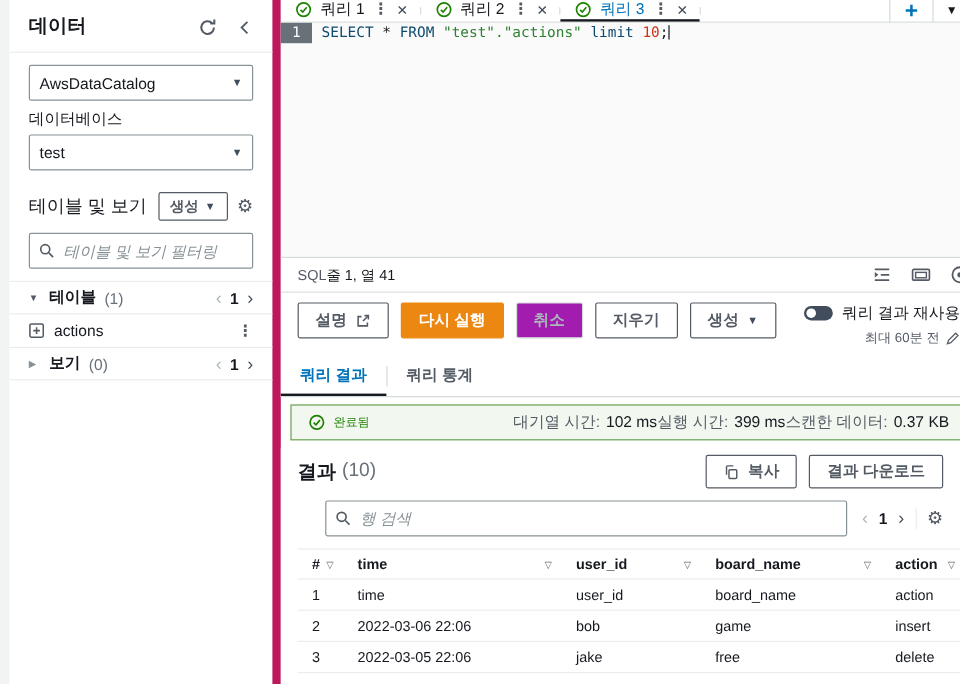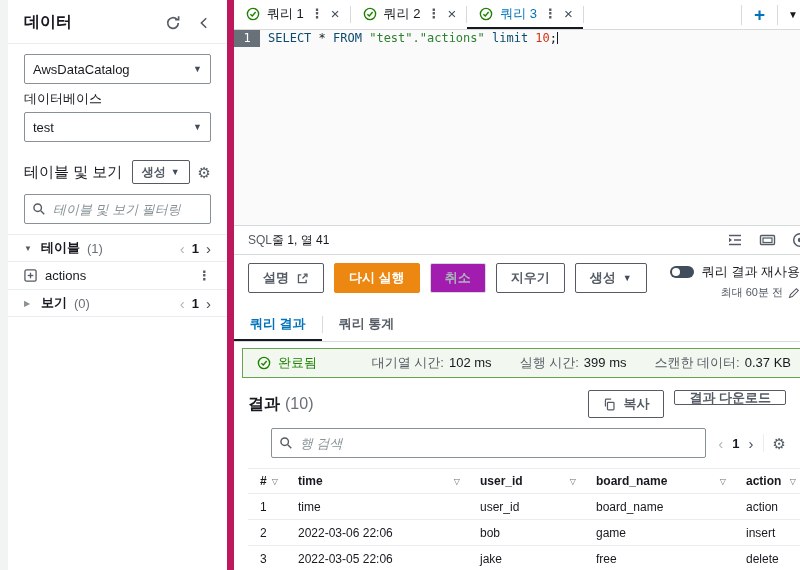--- a/index.html
+++ b/index.html
@@ -44,21 +44,21 @@
   .pg-num { font-weight:700; }
   .pg-next { color:#414d5c; font-size:15px; line-height:1; }
   .table-item { display:flex; align-items:center; height:28px; padding:0 16px; border-top:1px solid #eaeded; gap:8px; }
   .table-item .name { font-size:13px; flex:1; }
   .dots { color:#545b64; font-size:13px; font-weight:700; letter-spacing:0; }
   .sb-bottom-line { border-top:1px solid #eaeded; }
 
   
   .main { flex:1; min-width:0; display:flex; flex-direction:column; }
 
-  .tabbar { height:30px; flex:none; display:flex; align-items:stretch; border-bottom:1px solid #d5dbdb; background:#fff; }
+  .tabbar { height:19px; flex:none; display:flex; align-items:stretch; border-bottom:1px solid #d5dbdb; background:#fff; }
   .qtab { display:flex; align-items:center; gap:7px; padding:0 10px 0 12px; border-bottom:2px solid transparent; cursor:pointer; }
   .qtab .label { font-size:13px; color:#16191f; }
   .qtab.active { border-bottom-color:#16191f; }
   .qtab.active .label { color:#0073bb; }
   .tab-div { width:1px; background:#d5dbdb; margin:6px 0; }
   .tab-x { color:#414d5c; font-size:15px; line-height:1; cursor:pointer; }
   .tabbar-right { margin-left:auto; display:flex; align-items:center; margin-right:-8px; }
   .plus-btn { color:#0073bb; font-size:19px; font-weight:700; padding:0 12px; cursor:pointer; line-height:1; }
   .tab-menu-caret { font-size:10px; color:#16191f; padding:0 10px; cursor:pointer; }
 
@@ -91,22 +91,22 @@
   .reuse-sub { margin-top:4px; font-size:11px; color:#545b64; display:flex; align-items:center; gap:5px; justify-content:flex-end; }
 
   .result-tabs { height:34px; flex:none; display:flex; align-items:stretch; border-bottom:1px solid #d5dbdb; background:#fff; }
   .rtab { display:flex; align-items:center; padding:0 16px; font-size:13px; font-weight:700; color:#545b64;
           border-bottom:2px solid transparent; cursor:pointer; }
   .rtab.active { color:#0073bb; border-bottom-color:#16191f; }
   .rtab-div { width:1px; background:#d5dbdb; margin:8px 0; }
 
   .banner { flex:none; margin:6px 8px 6px 8px; margin-right:-6px; background:#f2f8f0; border:1px solid #67a353;
             display:flex; align-items:center; padding:5px 14px; gap:10px; }
-  .banner-status { display:flex; align-items:center; gap:7px; color:#1d8102; font-size:13px; }
-  .banner-stats { margin-left:auto; display:flex; align-items:flex-start; gap:28px; white-space:nowrap; }
+  .banner-status { display:flex; align-items:center; gap:7px; color:#1d8102; font-size:10px; }
+  .banner-stats { margin-left:auto; display:flex; align-items:flex-start; white-space:nowrap; }
   .stat { font-size:13px; color:#545b64; }
   .stat b { color:#16191f; font-weight:400; margin-left:5px; }
 
   .results { flex:1; min-height:0; background:#fff; padding:6px 14px 0; display:flex; flex-direction:column; }
   .res-header { display:flex; align-items:center; }
   .res-title { font-size:16px; font-weight:700; }
   .res-count { font-size:16px; color:#687078; margin-left:5px; }
   .res-buttons { margin-left:auto; display:flex; gap:10px; }
   .res-search-row { display:flex; align-items:center; margin-top:10px; gap:12px;padding-left:23px; }
   .res-search { position:relative; flex:1; }
@@ -358,21 +358,21 @@
       <span class="res-title">결과</span>
       <span class="res-count">(10)</span>
       <span class="res-buttons">
         <button class="btn btn-normal" style="height:28px;">
           <svg width="13" height="13" viewBox="0 0 16 16">
               <rect x="5.5" y="5.5" width="8" height="9" rx="1" fill="none" stroke="currentColor" stroke-width="1.5"></rect>
               <path d="M3 10.5V2.5a1 1 0 0 1 1-1h6" fill="none" stroke="currentColor" stroke-width="1.5"></path>
             </svg>
           <span>복사</span>
         </button>
-        <button class="btn btn-normal" style="height:15px;">
+        <button class="btn btn-normal" style="height:28px;">
           <span>결과 다운로드</span>
         </button>
       </span>
     </div>
 
     <div class="res-search-row">
       <div class="res-search">
         <span class="search-glyph">
           <svg width="14" height="14" viewBox="0 0 16 16">
               <circle cx="6.5" cy="6.5" r="4.3" fill="none" stroke="currentColor" stroke-width="1.6"></circle>

